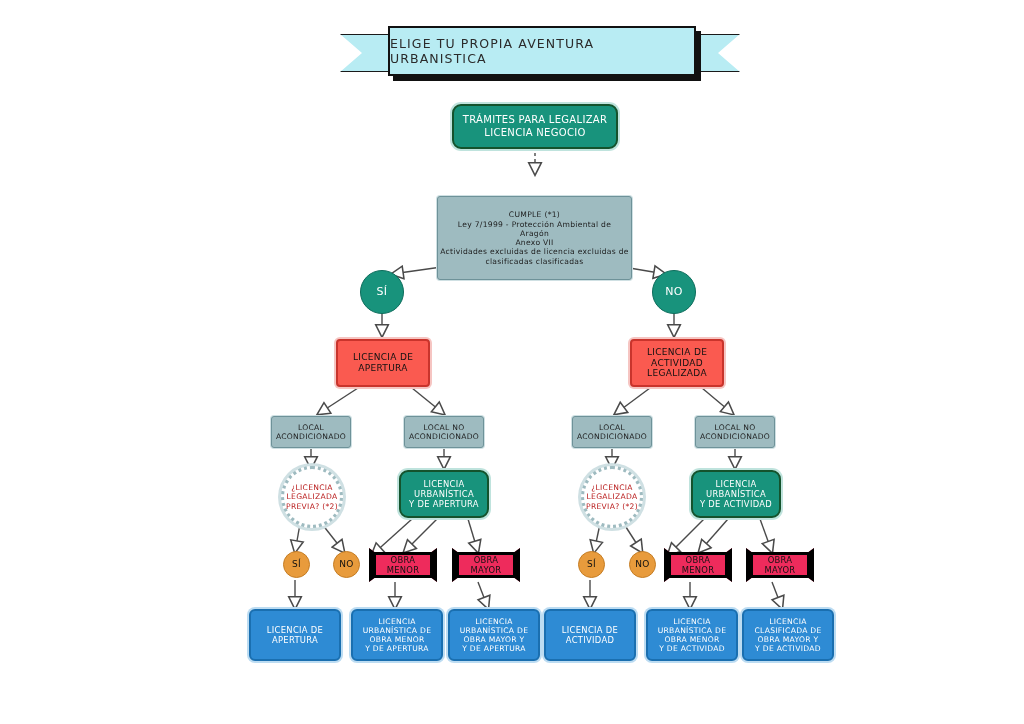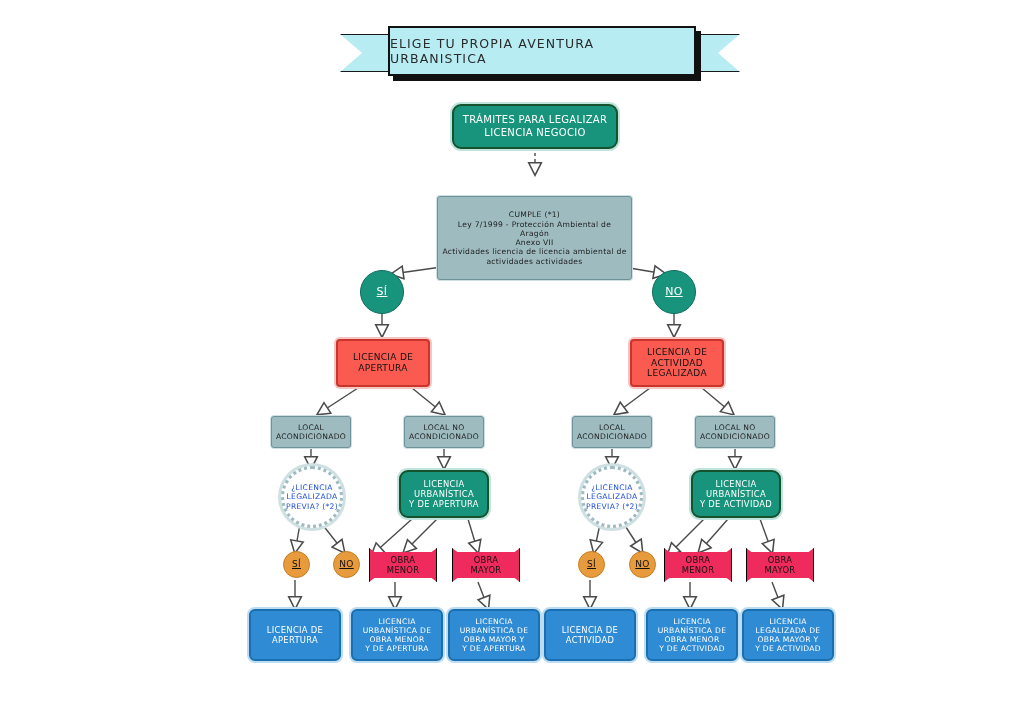--- a/index.html
+++ b/index.html
@@ -66,33 +66,33 @@
     box-shadow:0 0 0 2px #bcdcf2;
   }
   .blue::before,.blue::after{
     content:"";position:absolute;top:50%;transform:translateY(-50%);
     width:14px;height:30px;background:#2E8BD4;border:2px solid #1a6fb0;border-radius:7px;z-index:-1;
   }
   .blue::before{left:-8px;}
   .blue::after{right:-8px;}
 
   
-  .circle{border-radius:50%;text-decoration:underline;}
+  .circle{border-radius:50%;}
   .circle-teal{background:#18937C;color:#fff;border:1px solid #0d6d5c;}
   .circle-orange{background:#E89B3C;color:#111;border:1px solid #c57d24;}
 
   
   .burst{
-    background:#ffffff;color:#1d4ed8;border-radius:50%;
+    background:#ffffff;color:#b91c1c;border-radius:50%;
     border:3px dotted #9EBBC0;box-shadow:0 0 0 3px #cfe0e3;text-align:center;
   }
 
   
   .pink{
-    background:#EE2B5C;color:#111;border:1px solid #000000;
+    background:#EE2B5C;color:#111;border:7px solid #000000;
     clip-path:polygon(0 0, 8% 12%, 92% 12%, 100% 0, 100% 100%, 92% 88%, 8% 88%, 0 100%);
   }
 
   .t10{font-size:9px;}
   .t9{font-size:8.4px;}
   .t8{font-size:7.6px;}
   .t11{font-size:10px;}
   .t12{font-size:11px;}
 </style>
 </head>
@@ -165,22 +165,22 @@
       <span>LICENCIA NEGOCIO</span>
     </span>
   </div>
 
   <div class="node plate" style="left:437px;top:180px;width:195px;height:84px;margin-top:16px;">
     <span class="lbl t8">
       <span>CUMPLE (*1)</span><br>
       <span>Ley 7/1999 - Protección Ambiental de</span><br>
       <span>Aragón</span><br>
       <span>Anexo VII</span><br>
-      <span>Actividades licencia de licencia ambiental de</span><br>
-      <span>actividades actividades</span>
+      <span>Actividades excluidas de licencia excluidas de</span><br>
+      <span>clasificadas clasificadas</span>
     </span>
   </div>
 
   <div class="node circle circle-teal" style="left:360px;top:270px;width:44px;height:44px;">
     <span class="lbl t12">SÍ</span>
   </div>
   <div class="node circle circle-teal" style="left:652px;top:270px;width:44px;height:44px;">
     <span class="lbl t12">NO</span>
   </div>
 
@@ -323,19 +323,19 @@
     <span class="lbl t8">
       <span>LICENCIA</span><br>
       <span>URBANÍSTICA DE</span><br>
       <span>OBRA MENOR</span><br>
       <span>Y DE ACTIVIDAD</span>
     </span>
   </div>
   <div class="node blue" style="left:742px;top:609px;width:92px;height:52px;">
     <span class="lbl t8">
       <span>LICENCIA</span><br>
-      <span>LEGALIZADA DE</span><br>
+      <span>CLASIFICADA DE</span><br>
       <span>OBRA MAYOR Y</span><br>
       <span>Y DE ACTIVIDAD</span>
     </span>
   </div>
 
 </div>
 
 </body></html>

